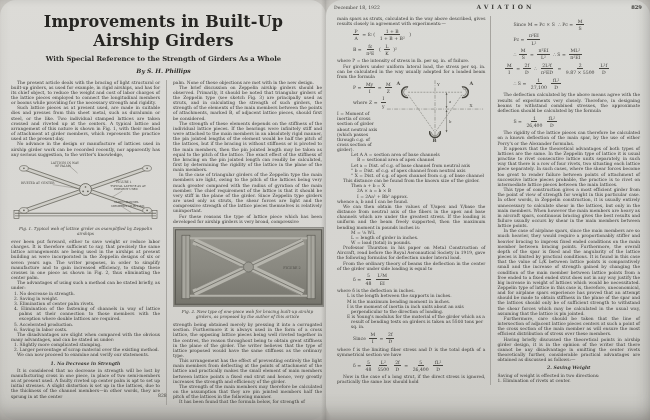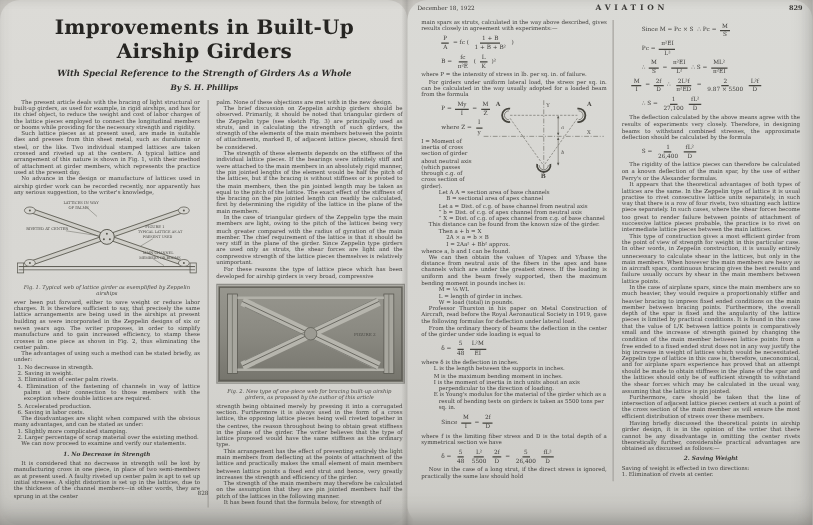--- a/index.html
+++ b/index.html
@@ -7,21 +7,21 @@
   .spread{position:relative;width:650px;height:420px;background:#cbc9c4;}
   .spread::after{content:"";position:absolute;inset:0;pointer-events:none;
     box-shadow:inset 0 -16px 20px -12px rgba(66,64,60,.45), inset -10px 0 16px -10px rgba(66,64,60,.28), inset 0 4px 10px -8px rgba(66,64,60,.25);}
   .page{position:absolute;top:0;height:420px;overflow:hidden;color:#3c3b38;border-radius:16px;}
   .page-left{left:0;width:326px;background:linear-gradient(180deg,#dcdbd7 0%,#d7d6d2 60%,#cfcec9 88%,#c6c5c0 100%);padding:0;}
   .page-right{left:326px;width:324px;background:linear-gradient(180deg,#dadad6 0%,#d5d4d0 65%,#cbcac5 100%);}
   .gutter{position:absolute;left:321px;top:0;width:10px;height:420px;
     background:linear-gradient(90deg,rgba(90,88,84,0) 0%,rgba(90,88,84,.22) 45%,rgba(90,88,84,.10) 60%,rgba(90,88,84,0) 100%);}
   .inner{padding:8px 10px 0 11px;}
   .title{font-size:16px;font-weight:bold;text-align:center;color:#262522;letter-spacing:.2px;margin:4px 0 0;}
-  .subtitle{font-size:6.8px;font-weight:bold;text-align:center;color:#2e2d2a;margin:5px 0 0;font-style:italic;}
+  .subtitle{font-size:6.8px;font-weight:bold;text-align:center;color:#2e2d2a;margin:5px 0 0;}
   .byline{font-size:6px;font-weight:bold;font-style:italic;text-align:center;color:#2e2d2a;margin:3.5px 0 0;}
   .cols{display:flex;margin-top:6px;}
   .col{width:149px;font-size:4.4px;line-height:5.15px;text-align:justify;color:#3c3b38;}
   .col + .col{border-left:1px solid #a6a49f;padding-left:6px;margin-left:6px;}
   .rcols{display:flex;margin-top:4px;}
   .rcol1{width:152px;}
   .rcol2{width:146px;border-left:1px solid #a6a49f;padding-left:6px;margin-left:5px;}
   .rcol1,.rcol2{font-size:4.4px;line-height:5.15px;text-align:justify;color:#3c3b38;}
   p{margin:0;text-indent:6px;}
   p.cont{text-indent:0;}

